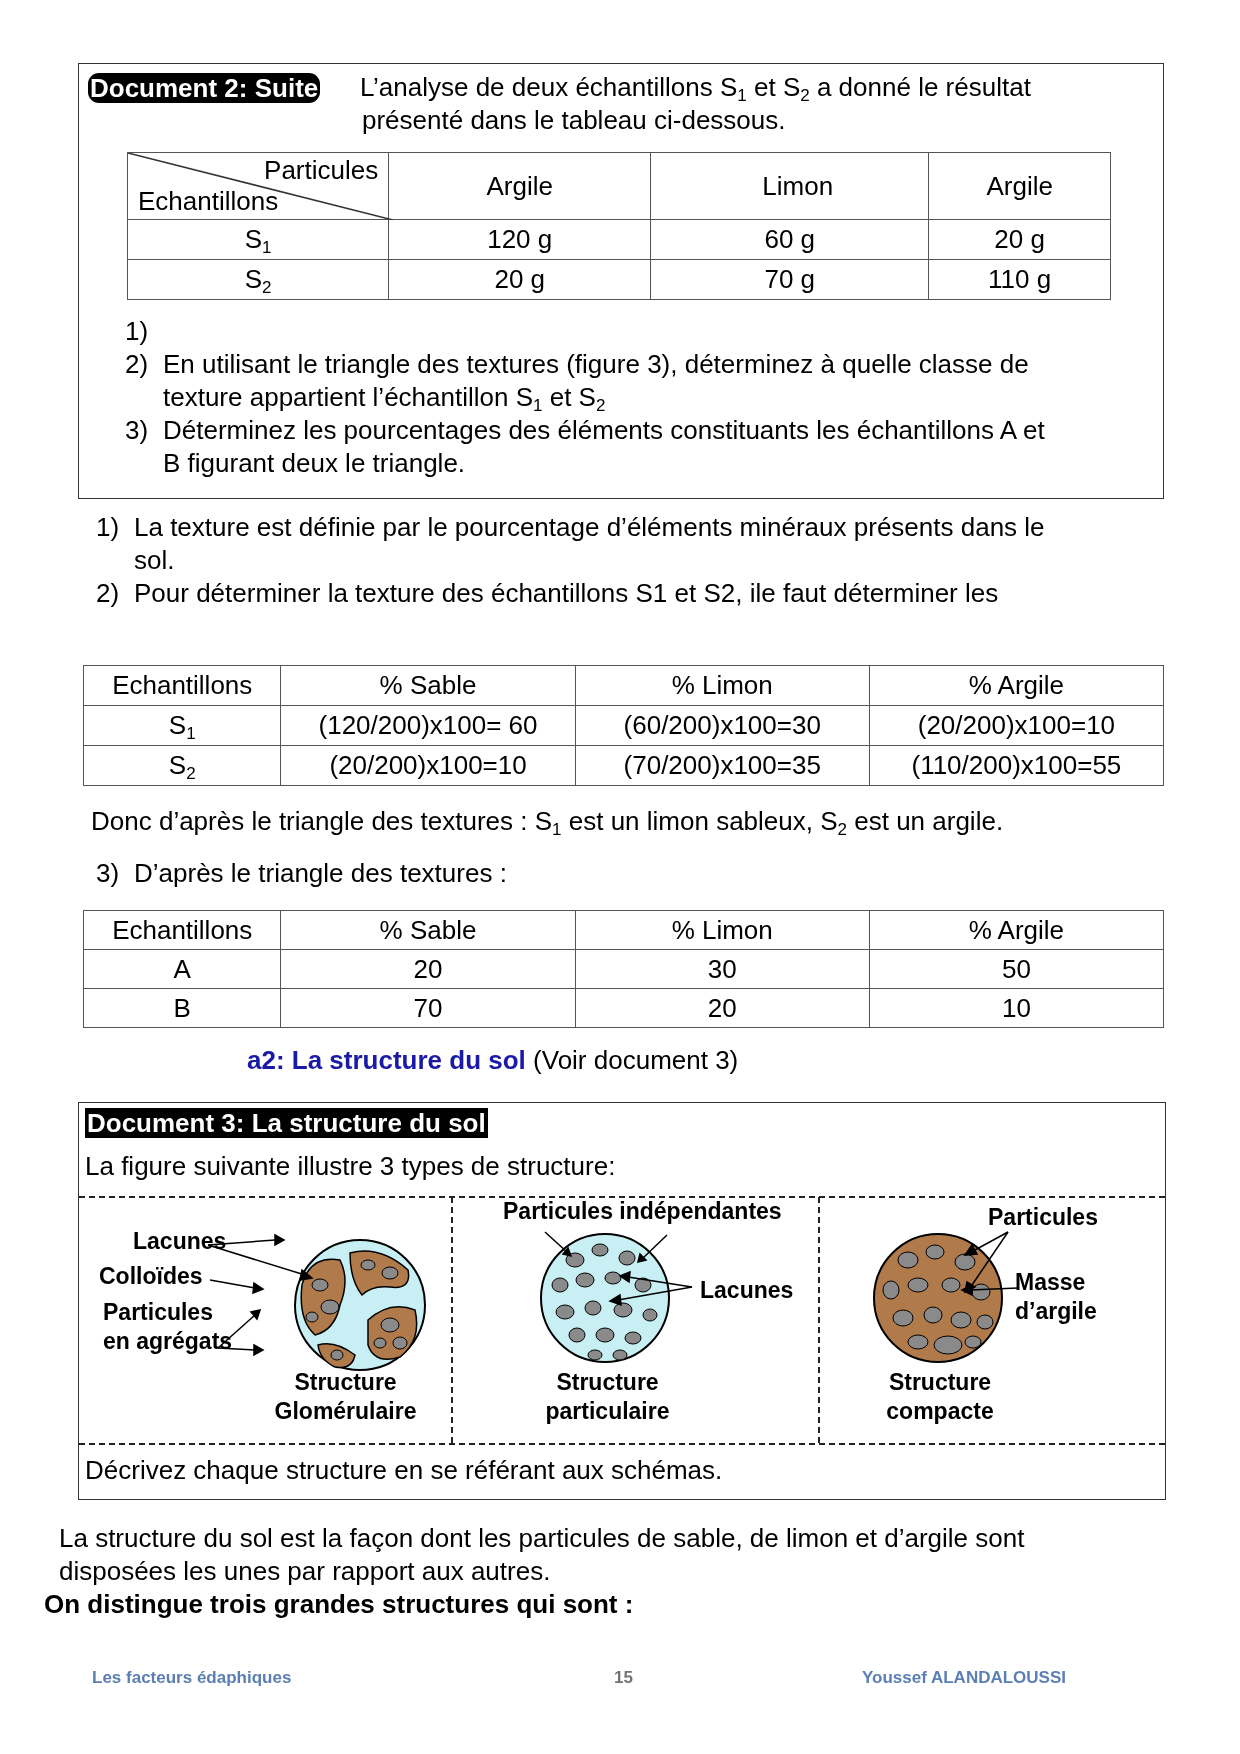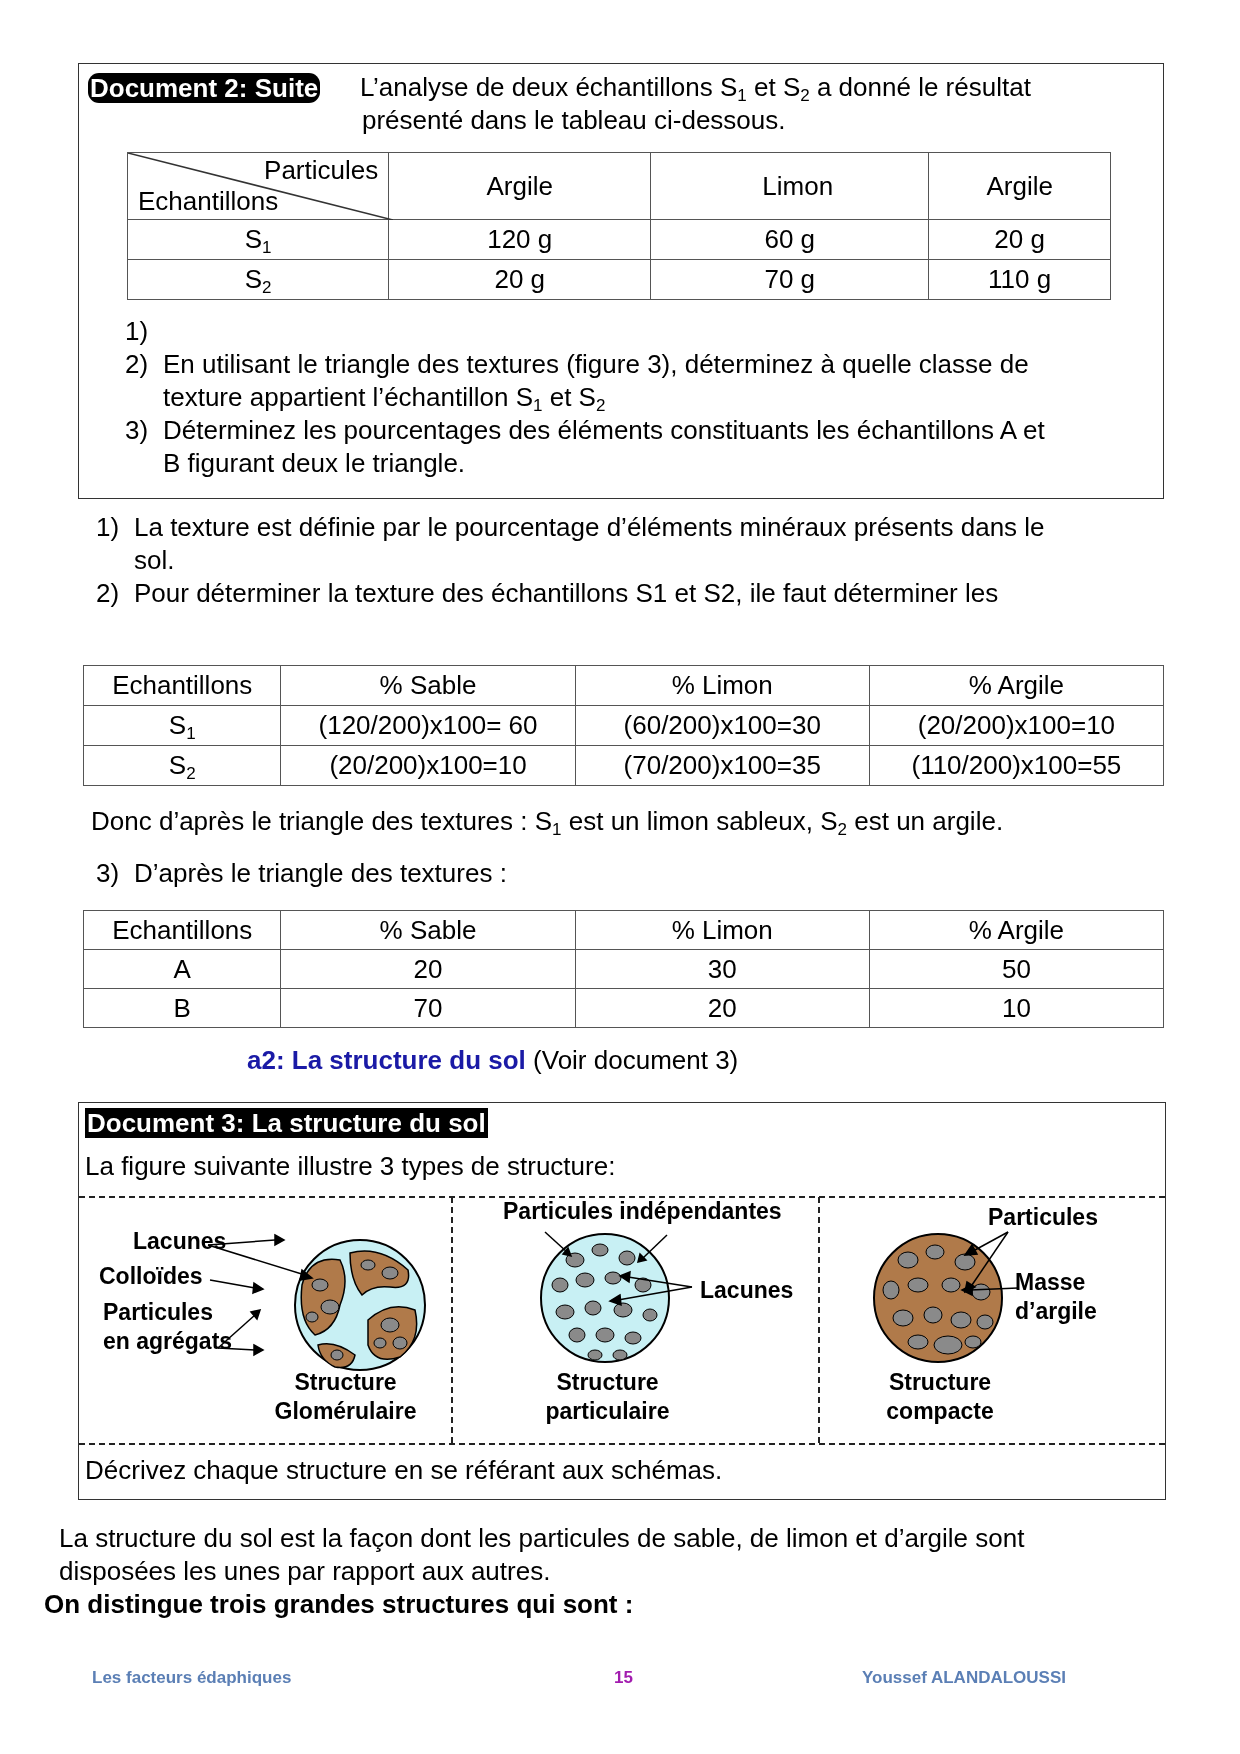--- a/index.html
+++ b/index.html
@@ -278,14 +278,14 @@
 <div class="lbl" style="left:1015px; top:1268px; text-align:left;"><span>Masse</span><br><span>d’argile</span></div>
 <div class="lbl" style="left:870px; top:1368px; width:140px;"><span>Structure</span><br><span>compacte</span></div>
 
 <div class="abs txt" style="left:85px; top:1454px;">Décrivez chaque structure en se référant aux schémas.</div>
 
 <div class="abs txt" style="left:59px; top:1522px;">La structure du sol est la façon dont les particules de sable, de limon et d’argile sont</div>
 <div class="abs txt" style="left:59px; top:1555px;">disposées les unes par rapport aux autres.</div>
 <div class="abs txt" style="left:44px; top:1588px;font-weight:bold;">On distingue trois grandes structures qui sont :</div>
 
 <div class="abs footer" style="left:92px; top:1668px; color:#5b7fb5;">Les facteurs édaphiques</div>
-<div class="abs footer" style="left:614px; top:1668px; color:#a21caf;">15</div>
+<div class="abs footer" style="left:614px; top:1668px; color:#737373;">15</div>
 <div class="abs footer" style="left:862px; top:1668px; color:#5b7fb5;">Youssef ALANDALOUSSI</div>
 
 </body></html>

